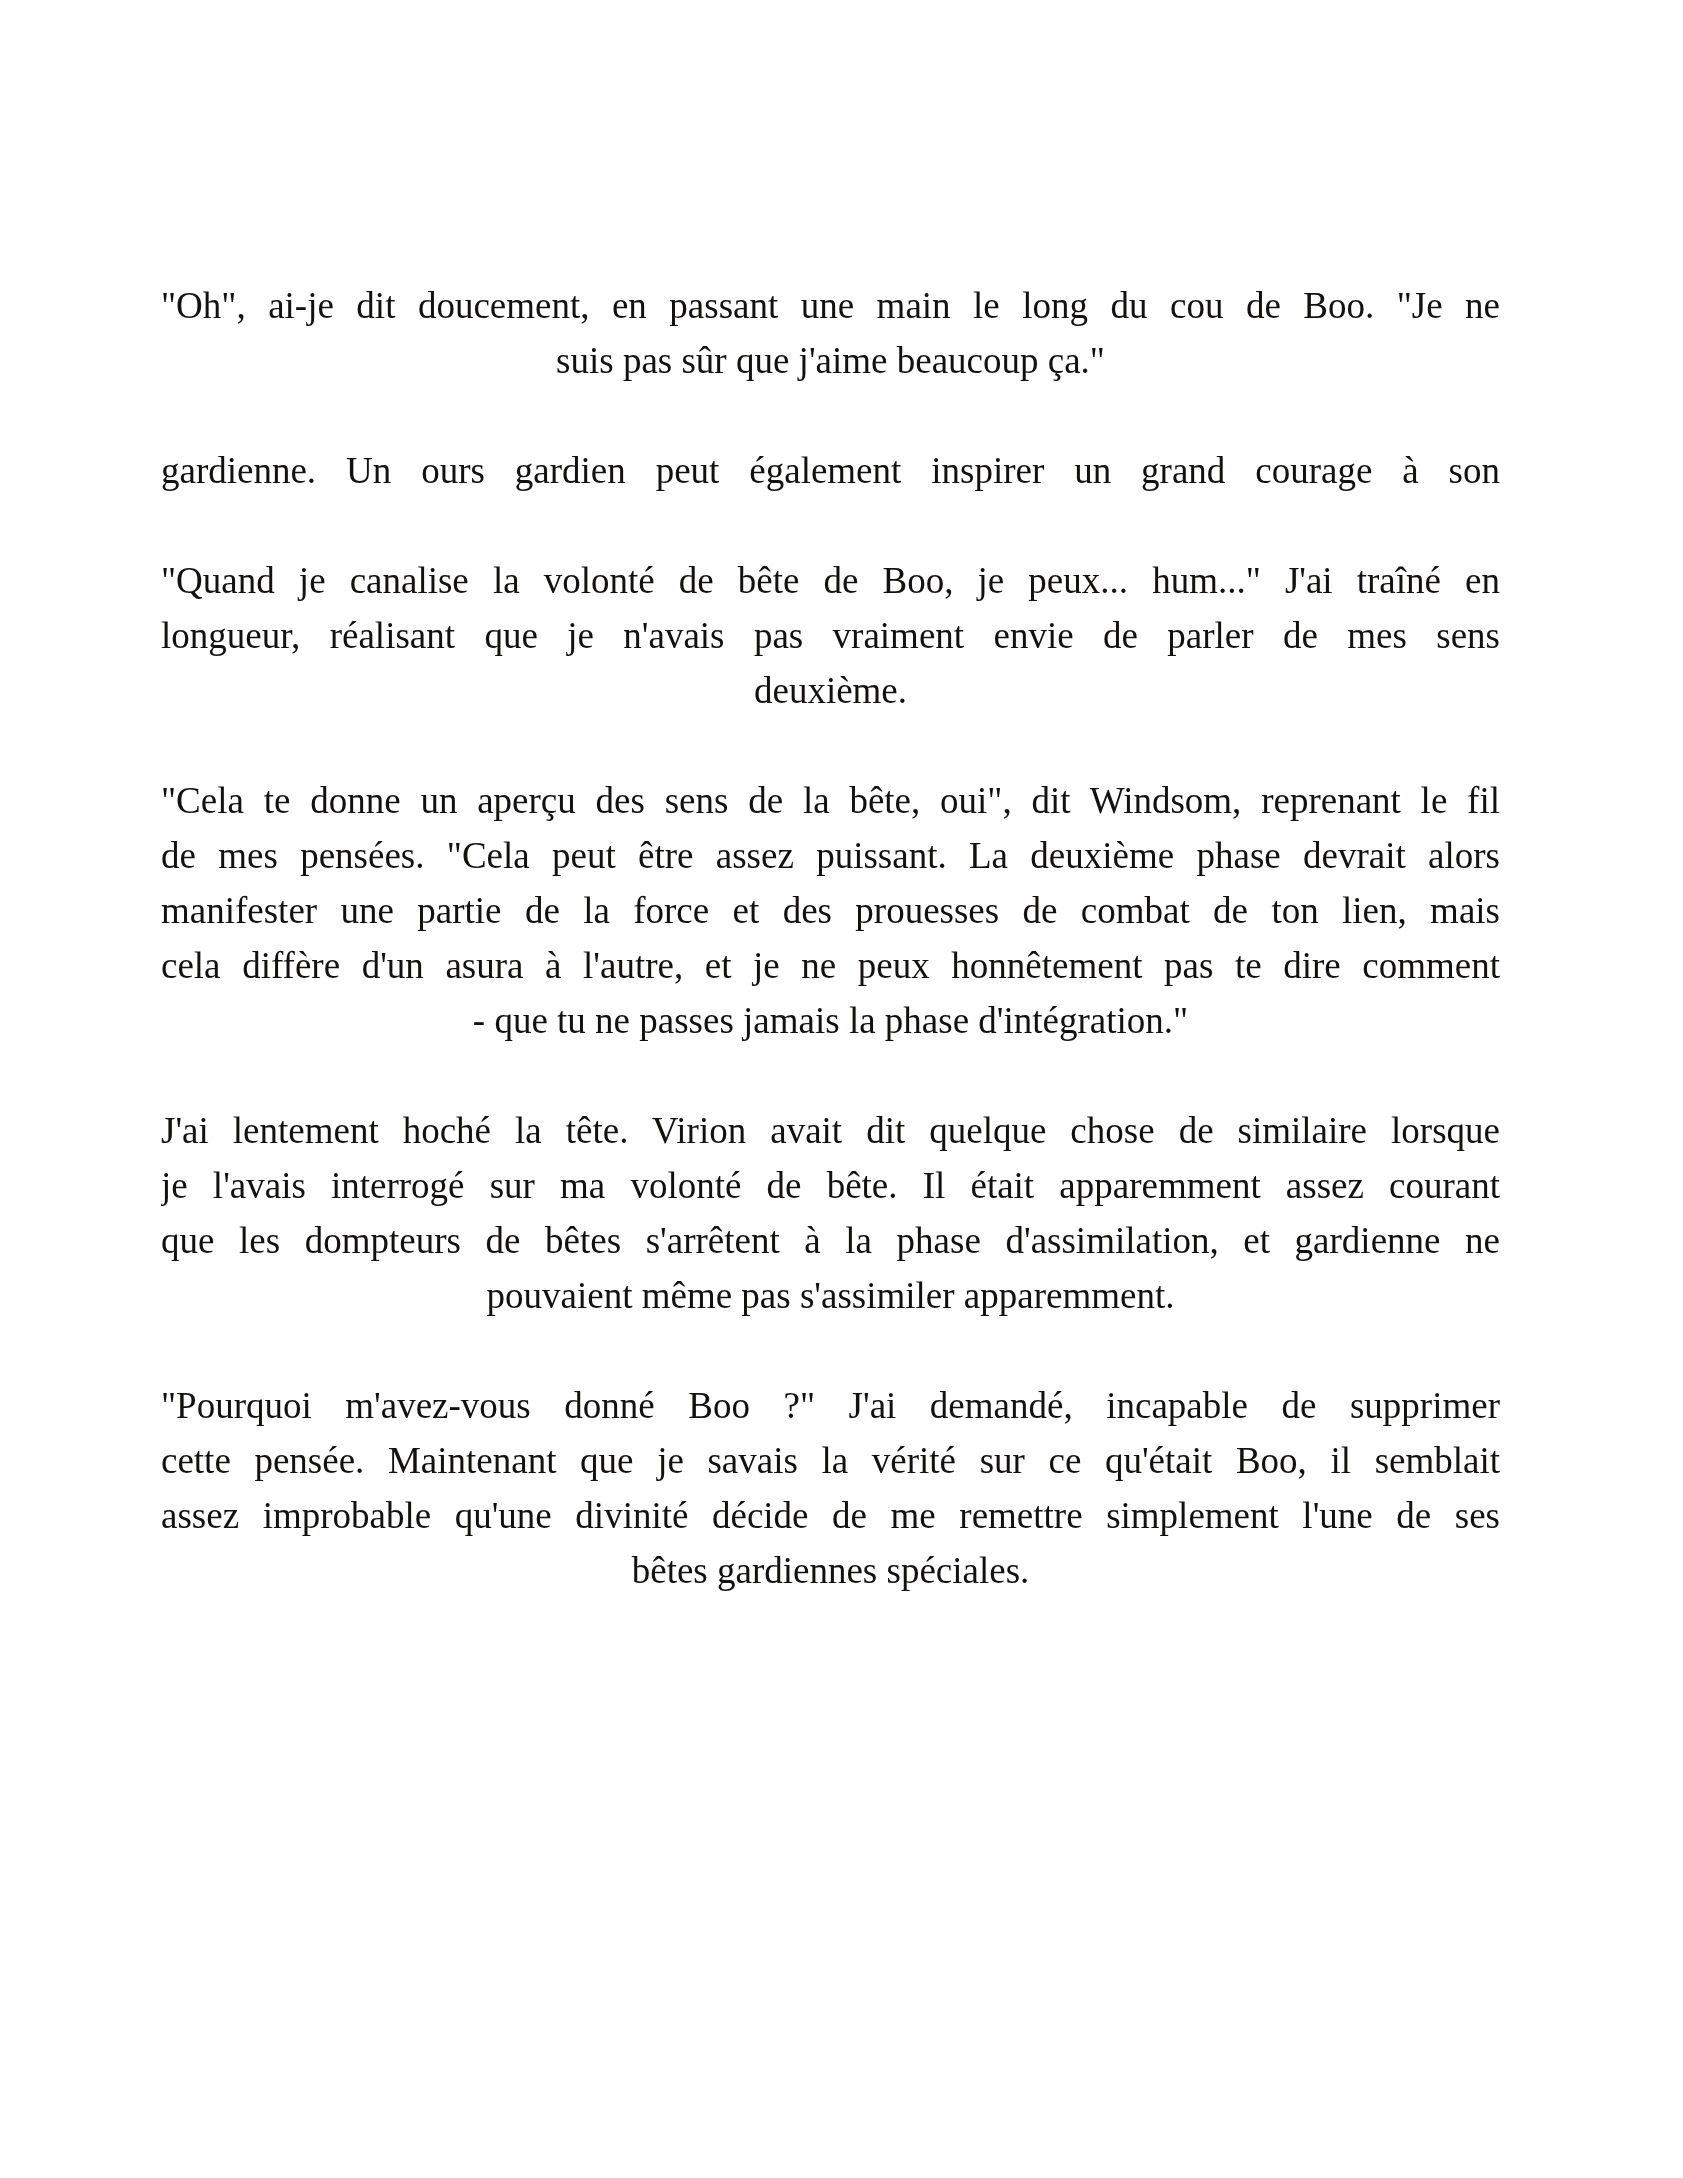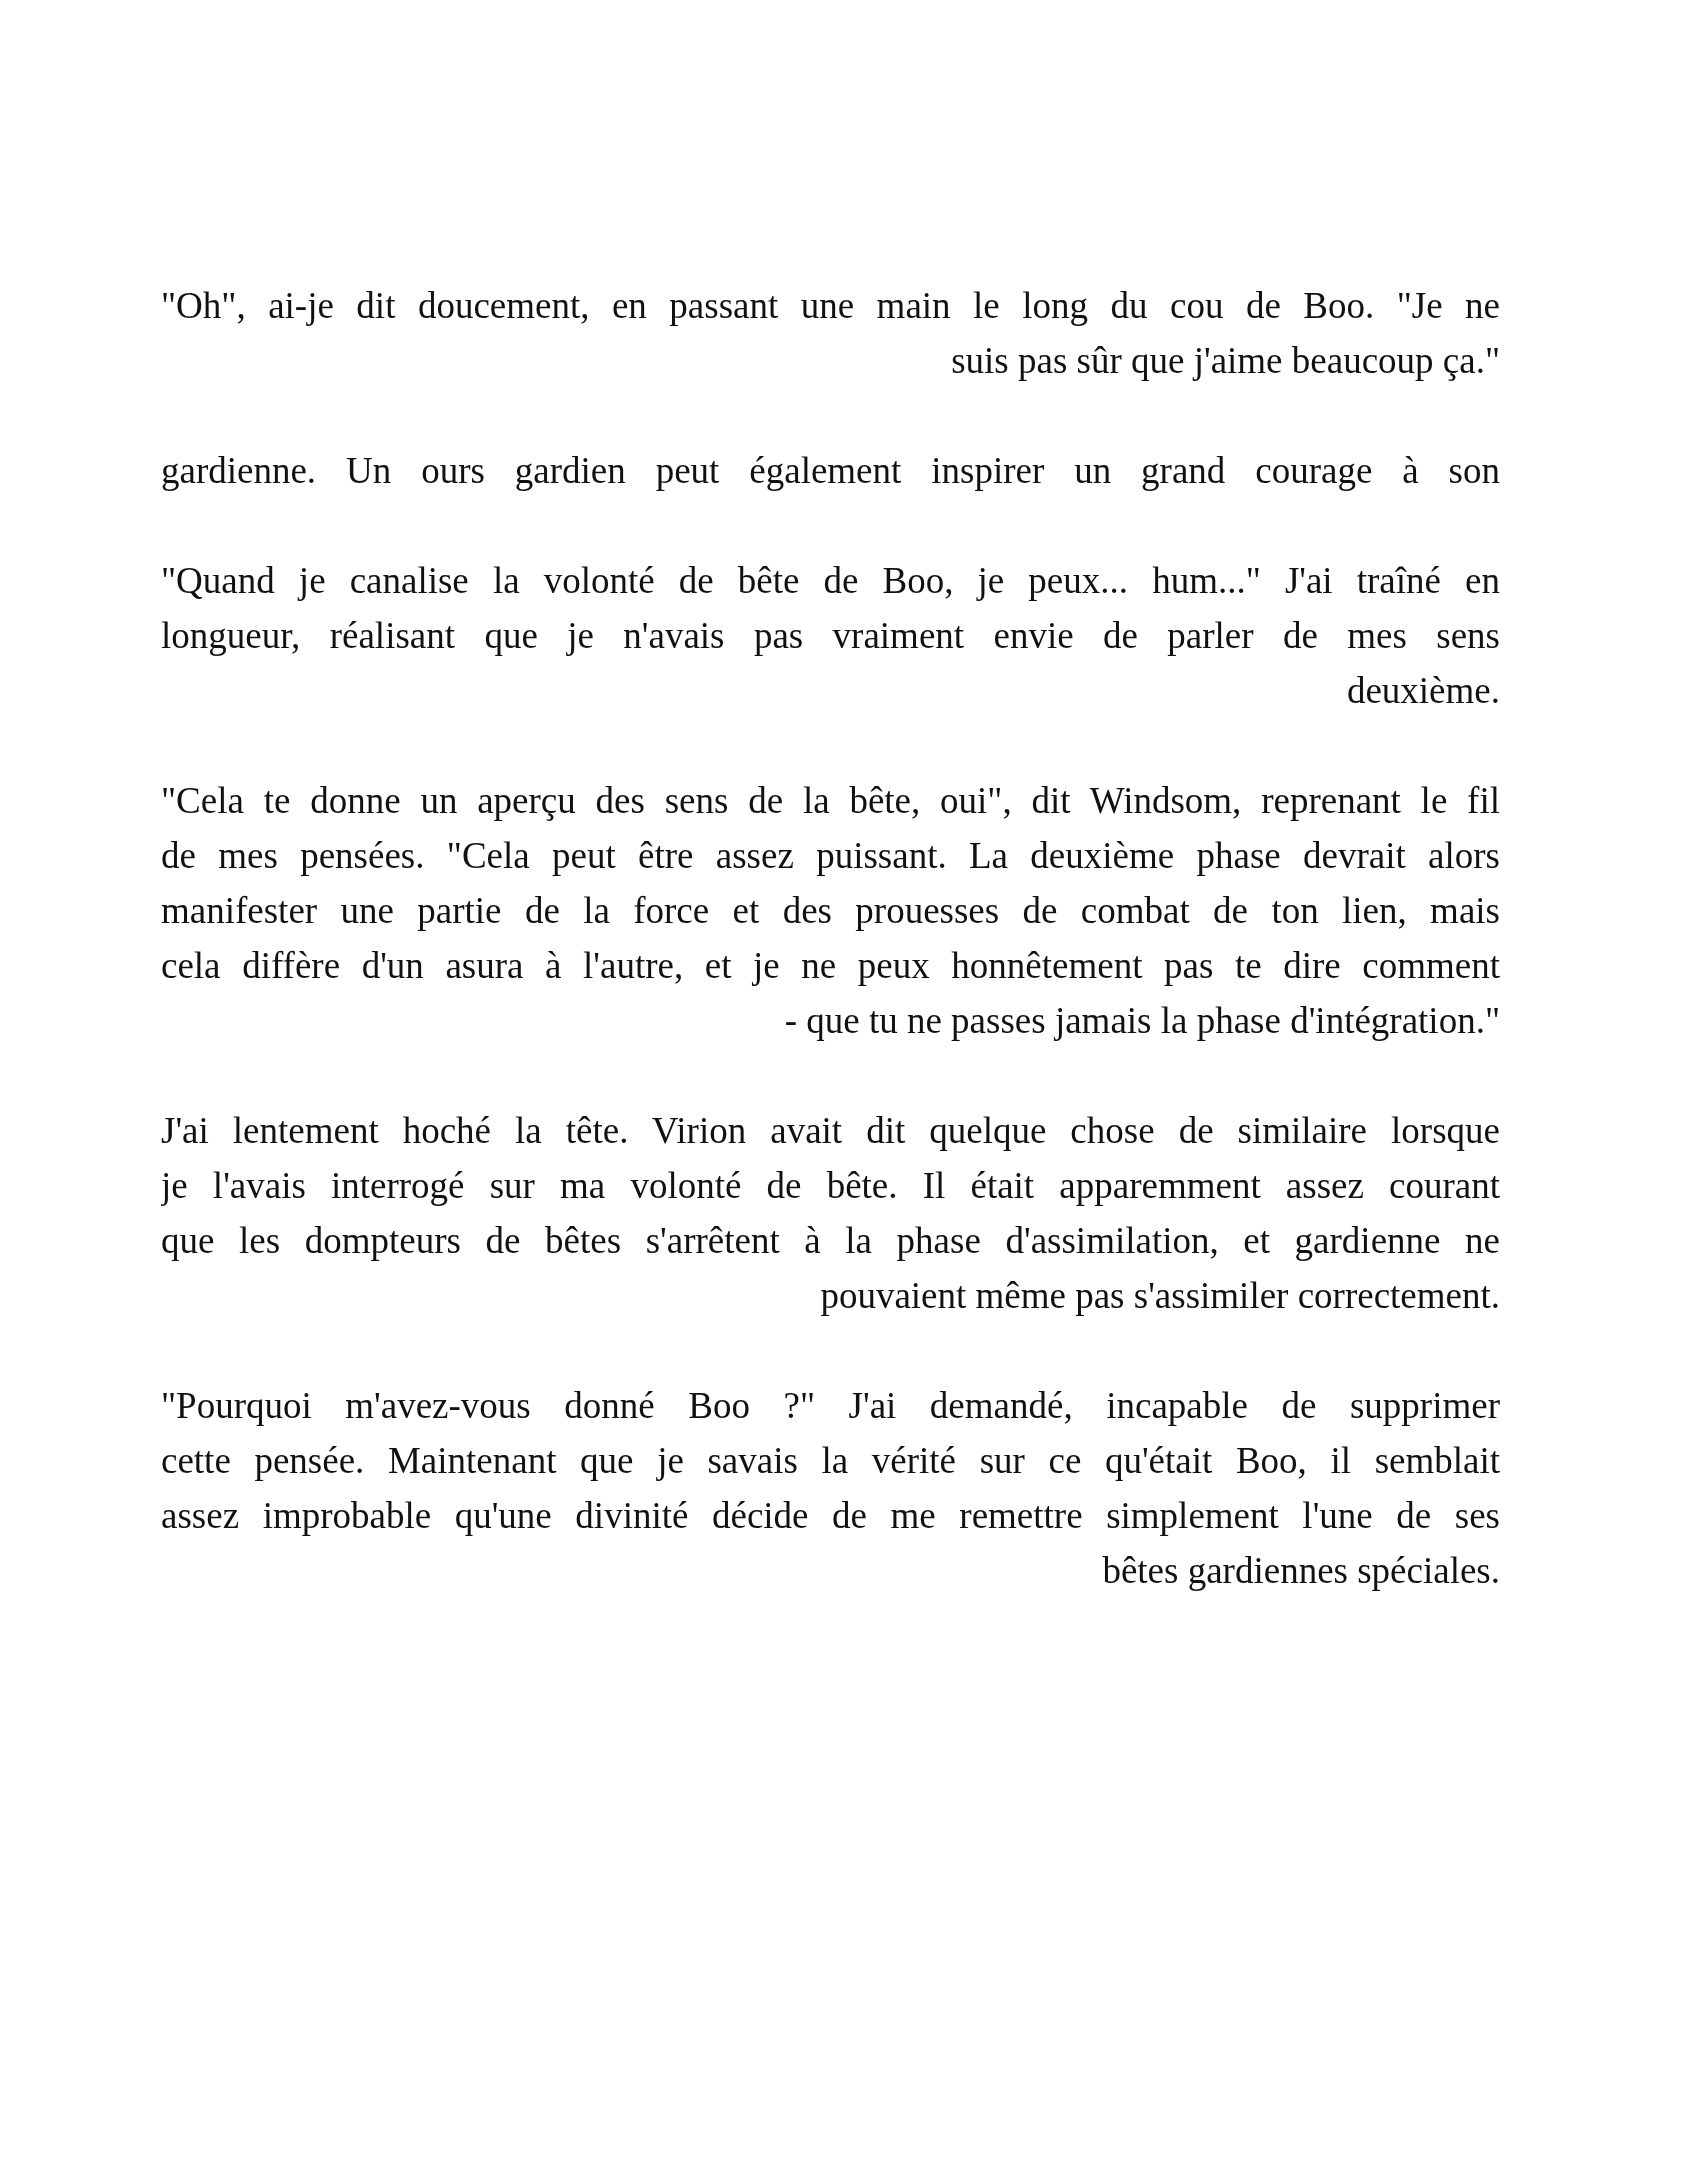--- a/index.html
+++ b/index.html
@@ -36,21 +36,21 @@
     white-space: normal;
   }
   
   .line.j::after {
     content: "";
     display: inline-block;
     width: 100%;
     height: 0;
   }
   .line.last {
-    text-align: right;
+    text-align: center;
   }
 </style>
 </head>
 <body>
 
 <div class="page-content">
 
   <div class="para">
     <div class="line j">"Oh", ai-je dit doucement, en passant une main le long du cou de Boo. "Je ne</div>
     <div class="line last">suis pas sûr que j'aime beaucoup ça."</div>
@@ -71,21 +71,21 @@
     <div class="line j">de mes pensées. "Cela peut être assez puissant. La deuxième phase devrait alors</div>
     <div class="line j">manifester une partie de la force et des prouesses de combat de ton lien, mais</div>
     <div class="line j">cela diffère d'un asura à l'autre, et je ne peux honnêtement pas te dire comment</div>
     <div class="line last">- que tu ne passes jamais la phase d'intégration."</div>
   </div>
 
   <div class="para">
     <div class="line j">J'ai lentement hoché la tête. Virion avait dit quelque chose de similaire lorsque</div>
     <div class="line j">je l'avais interrogé sur ma volonté de bête. Il était apparemment assez courant</div>
     <div class="line j">que les dompteurs de bêtes s'arrêtent à la phase d'assimilation, et gardienne ne</div>
-    <div class="line last">pouvaient même pas s'assimiler correctement.</div>
+    <div class="line last">pouvaient même pas s'assimiler apparemment.</div>
   </div>
 
   <div class="para">
     <div class="line j">"Pourquoi m'avez-vous donné Boo ?" J'ai demandé, incapable de supprimer</div>
     <div class="line j">cette pensée. Maintenant que je savais la vérité sur ce qu'était Boo, il semblait</div>
     <div class="line j">assez improbable qu'une divinité décide de me remettre simplement l'une de ses</div>
     <div class="line last">bêtes gardiennes spéciales.</div>
   </div>
 
 </div>

